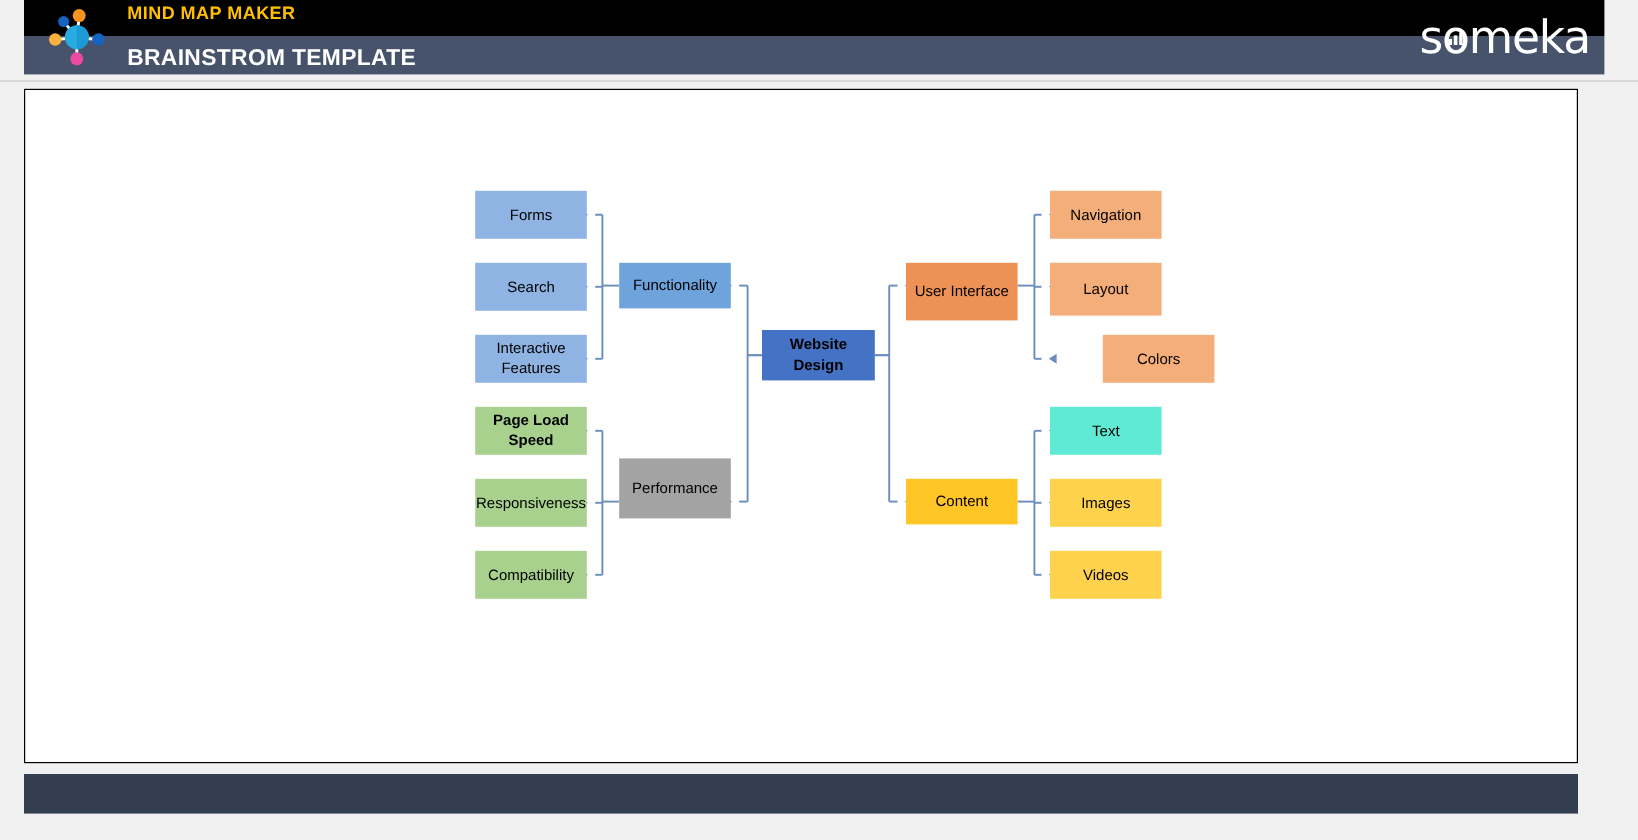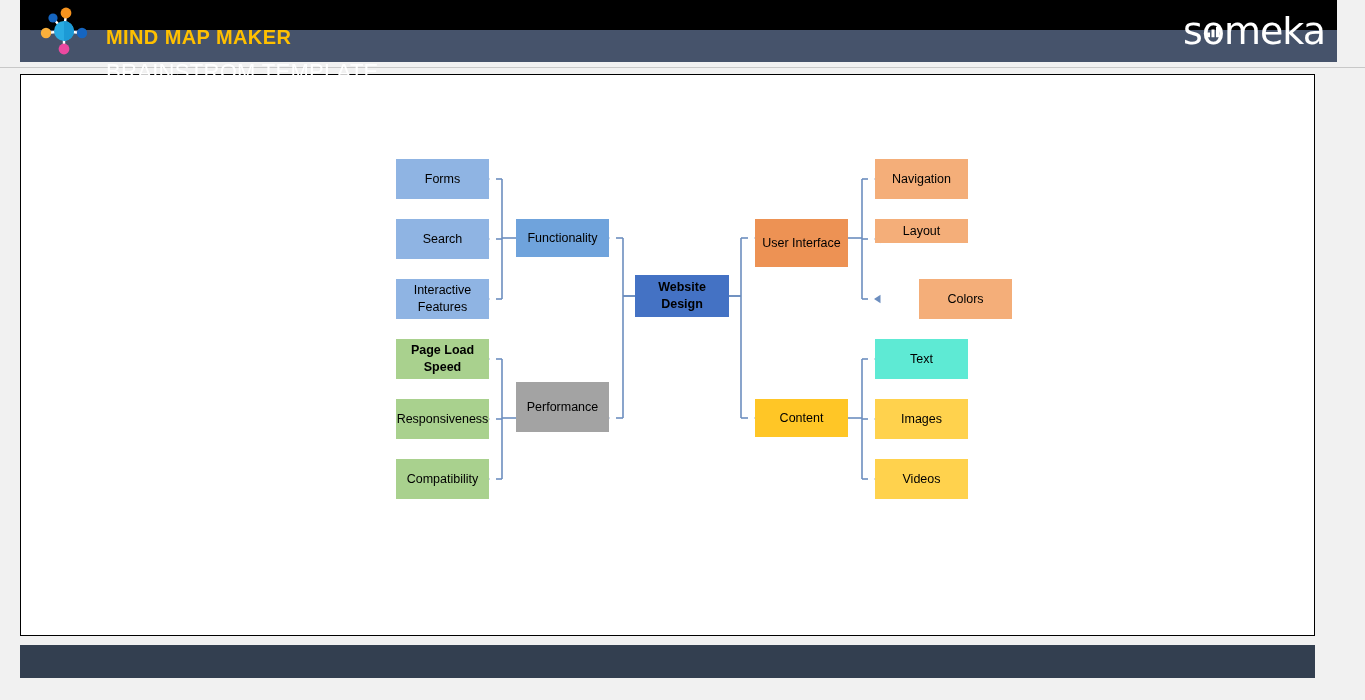--- a/index.html
+++ b/index.html
@@ -40,37 +40,36 @@
   #header-logo-icon {
     position: absolute;
     left: 13px;
     top: 4px;
     width: 62px;
     height: 54px;
   }
   #header-title-maker {
     position: absolute;
     left: 86px;
-    top: 26px;
-    font-size: 20px;
+    top: 3px;
+    font-size: 15px;
     letter-spacing: 0.4px;
     color: #ffc000;
     font-weight: bold;
     z-index: 3;
   }
   #header-title-main {
     position: absolute;
     left: 86px;
     top: 38px;
-    font-size: 22px;
+    font-size: 19px;
     letter-spacing: 0.3px;
     color: #ffffff;
-    font-weight: normal;
+    font-weight: bold;
     z-index: 3;
-    margin-top: 21px;
   }
   #someka-wordmark {
     position: absolute;
     right: 12px;
     top: 12px;
     font-size: 38px;
     line-height: 38px;
     letter-spacing: -1px;
     color: #ffffff;
     font-family: "DejaVu Sans", sans-serif;
@@ -258,21 +257,21 @@
       </div>
       <div class="node" style="left: 375px; top: 384px; width: 93px; height: 40px; background: rgb(169, 209, 142);">
         <span>Compatibility</span>
       </div>
       <div class="node" style="left: 495px; top: 307px; width: 93px; height: 50px; background: #a3a3a3;">
         <span>Performance</span>
       </div>
       <div class="node" style="left: 854px; top: 84px; width: 93px; height: 40px; background: rgb(244, 174, 121);">
         <span>Navigation</span>
       </div>
-      <div class="node" style="left: 854px; top: 144px; width: 93px; height: 24px; background: rgb(244, 174, 121);">
+      <div class="node" style="left: 854px; top: 144px; width: 93px; height: 44px; background: rgb(244, 174, 121);">
         <span>Layout</span>
       </div>
       <div class="node" style="left: 854px; top: 204px; width: 93px; height: 40px; background: rgb(244, 174, 121); margin-left: 44px;">
         <span>Colors</span>
       </div>
       <div class="node" style="left: 734px; top: 144px; width: 93px; height: 48px; background: rgb(237, 146, 84);">
         <span>User Interface</span>
       </div>
       <div class="node" style="left: 854px; top: 264px; width: 93px; height: 40px; background: #5eead4;">
         <span>Text</span>

